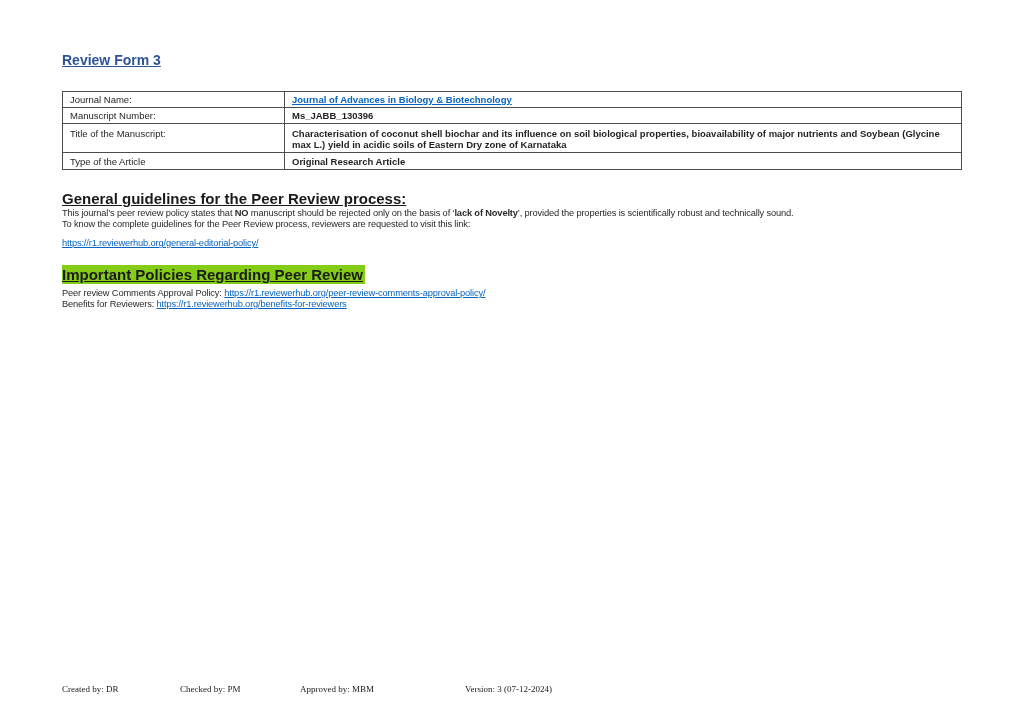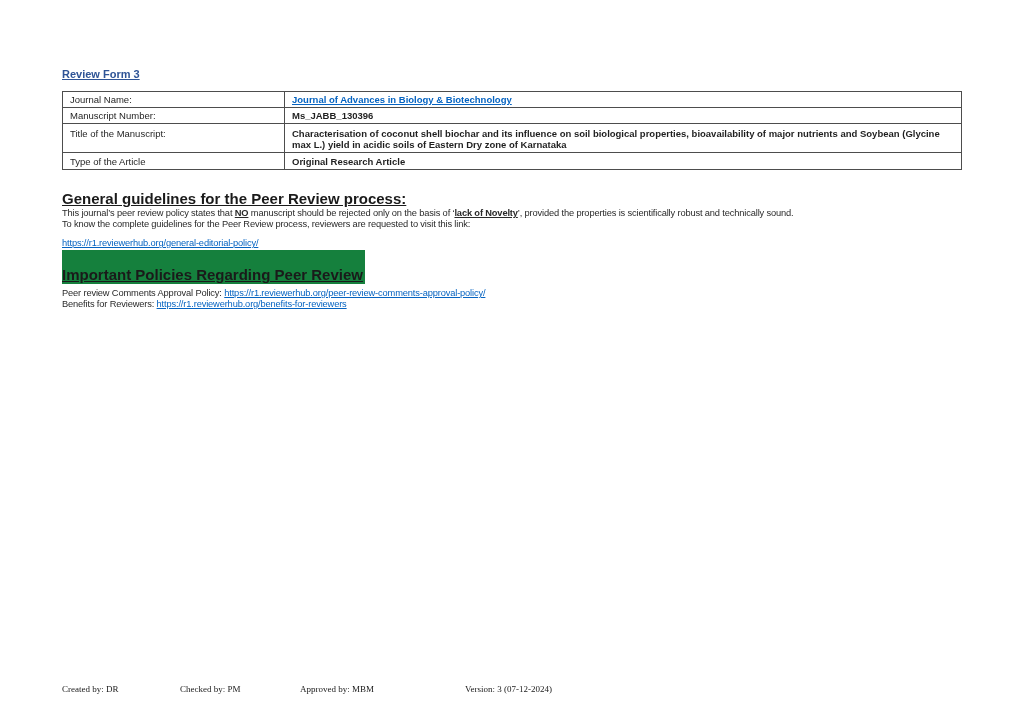--- a/index.html
+++ b/index.html
@@ -9,22 +9,22 @@
     width: 1024px;
     height: 724px;
     background: #ffffff;
     font-family: "Liberation Sans", "DejaVu Sans", sans-serif;
     color: #1f1f1f;
     overflow: hidden;
     margin: 0 auto;
   }
   .doc-title {
     position: absolute;
-    left: 62px; top: 68px;
-    font-size: 11px;
+    left: 62px; top: 52px;
+    font-size: 14px;
     font-weight: bold;
     text-decoration: underline;
     color: #2F5496;
   }
   table.info-table {
     position: absolute;
     left: 62px; top: 91px;
     width: 900px;
     border-collapse: collapse;
     font-size: 9.5px;
@@ -50,30 +50,30 @@
   .bold { font-weight: bold; }
   .section-head {
     position: absolute;
     left: 62px;
     font-size: 15px;
     font-weight: bold;
     text-decoration: underline;
     color: #1a1a1a;
     white-space: nowrap;
   }
-  .hl { background: #15803d; padding: 16px 2px 1px 0; }
+  .hl { background: #84cc16; padding: 1px 2px 1px 0; }
   .body-line {
     position: absolute;
     left: 62px;
     font-size: 9.3px;
     color: #2a2a2a;
     white-space: nowrap;
     letter-spacing: -0.15px;
   }
-  .bu { font-weight: bold; text-decoration: underline; }
+  .bu { font-weight: bold; }
   .footer span {
     position: absolute;
     font-family: "Liberation Serif", "DejaVu Serif", serif;
     font-size: 9px;
     color: #1a1a1a;
     white-space: nowrap;
     top: 0;
   }
   .footer { position: absolute; left: 0; top: 684px; width: 1024px; height: 14px; text-decoration: underline; }
   .f1 { left: 62px; } .f2 { left: 180px; } .f3 { left: 300px; } .f4 { left: 465px; }

